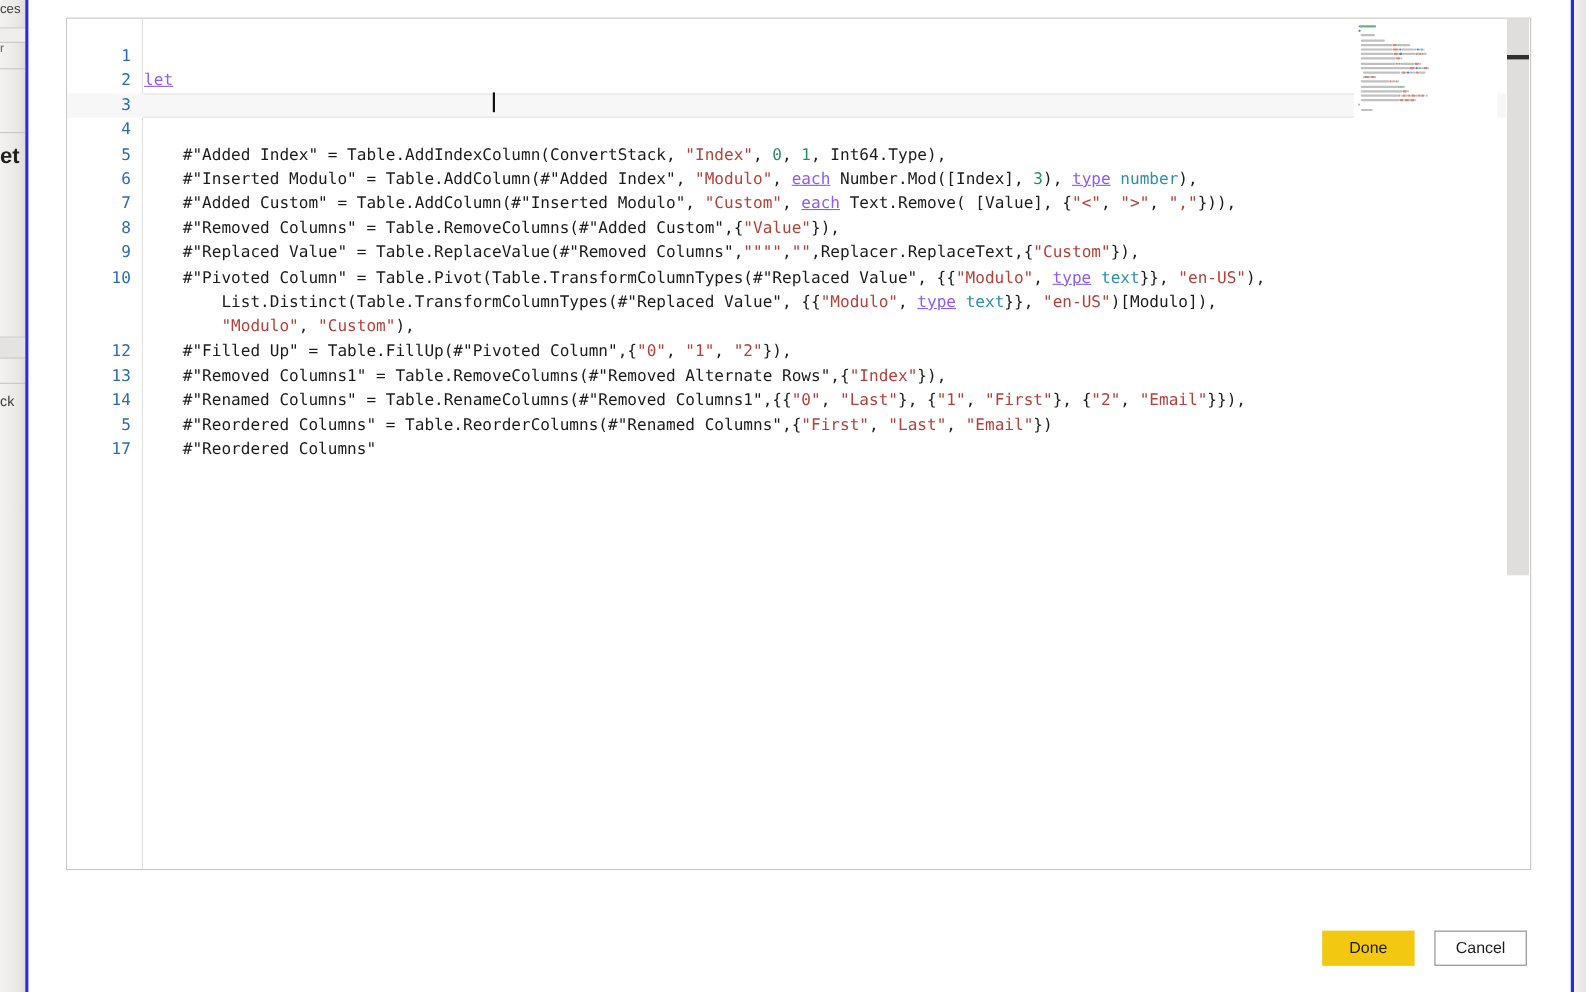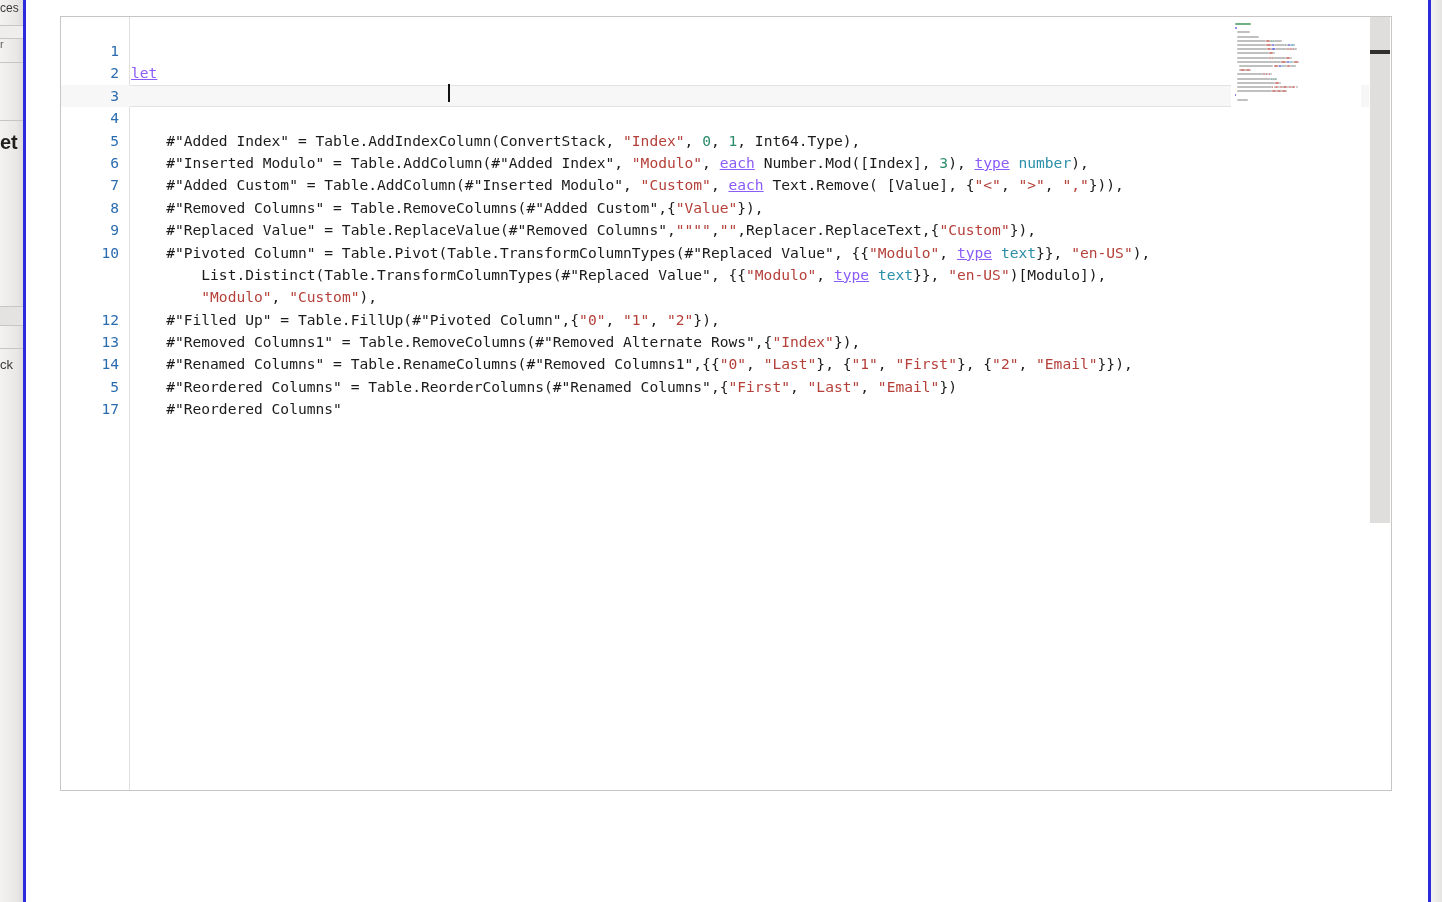--- a/index.html
+++ b/index.html
@@ -372,17 +372,21 @@
       </div>
 
     <div id="vscroll-track">
       <div id="vscroll-thumb"></div>
       <div id="vscroll-mark"></div>
     </div>
 
   </div>
 
 
+  <div id="footer">
+    <button id="done-button">Done</button>
+    <button id="cancel-button">Cancel</button>
+  </div>
 
 </div>
 
 <div id="frame-right"></div>
 <div id="frame-right-outer"></div>
 
 </body></html>

